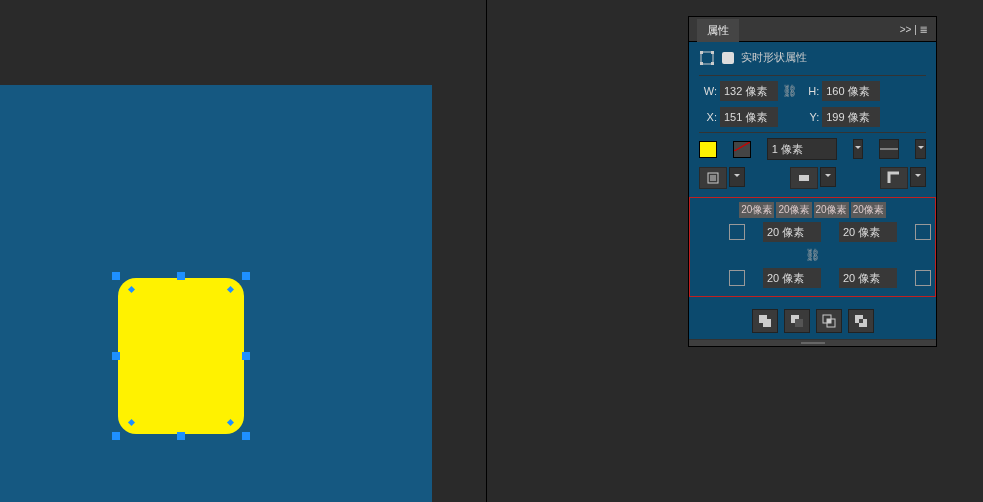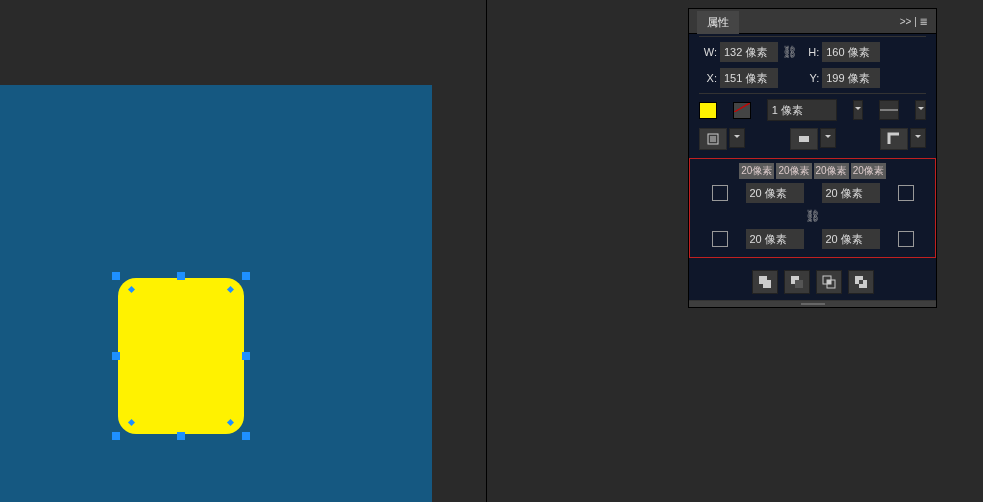--- a/index.html
+++ b/index.html
@@ -6,21 +6,21 @@
 .canvas-area{position:absolute;left:0;top:85px;width:432px;height:417px;background:#155881}
 .shape{position:absolute;left:118px;top:193px;width:126px;height:156px;background:#fff200;border-radius:18px}
 .bbox{position:absolute;left:115px;top:190px;width:132px;height:162px}
 .handle{position:absolute;width:6px;height:6px;background:#1e90ff;border:1px solid #1e90ff}
 .handle.tl{left:-3px;top:-3px}.handle.tm{left:50%;top:-3px;margin-left:-4px}.handle.tr{right:-3px;top:-3px}
 .handle.ml{left:-3px;top:50%;margin-top:-4px}.handle.mr{right:-3px;top:50%;margin-top:-4px}
 .handle.bl{left:-3px;bottom:-3px}.handle.bm{left:50%;bottom:-3px;margin-left:-4px}.handle.br{right:-3px;bottom:-3px}
 .crn{position:absolute;width:5px;height:5px;background:#1e90ff;transform:rotate(45deg)}
 .crn.a{left:14px;top:12px}.crn.b{right:14px;top:12px}.crn.c{left:14px;bottom:12px}.crn.d{right:14px;bottom:12px}
 
-.panel{position:absolute;right:46px;top:8px;width:247px;background:#0f172a;border:1px solid #000}
+.panel{position:absolute;right:46px;top:16px;width:247px;background:#0c4a6e;border:1px solid #000}
 .tabs{height:24px;background:#383838;display:flex;align-items:center;padding:0 8px;justify-content:space-between;border-bottom:1px solid #000}
 .tab{background:#454545;padding:4px 10px;margin-top:3px;color:#eee}
 .flyout{font-size:10px;color:#ccc}
 
 .row{display:flex;align-items:center;padding:3px 10px;gap:4px}
 .hdr{padding:8px 10px;display:flex;align-items:center;gap:6px}
 .icn{width:15px;height:15px;display:inline-flex;align-items:center;justify-content:center}
 .icn svg{width:14px;height:14px}
 
 .fld{display:flex;align-items:center;gap:3px}
@@ -35,21 +35,21 @@
 
 .pathops{display:flex;gap:2px;padding:4px 10px}
 .pathops .btn{width:26px;height:20px;background:#3a3a3a;display:flex;align-items:center;justify-content:center;border:1px solid #2a2a2a}
 .pathops .btn svg{width:14px;height:14px}
 
 .divider{height:1px;background:#333;margin:2px 10px}
 
 .corners{border:1px solid #c02020;margin:4px 0;padding:4px}
 .tiprow{display:flex;justify-content:center;gap:2px;font-size:10px;color:#dcc}
 .tiprow span{background:#5a5a5a;padding:1px 2px}
-.crow{display:flex;align-items:center;justify-content:center;gap:18px;padding:4px 0}
+.crow{display:flex;align-items:center;justify-content:flex-end;gap:18px;padding:4px 0}
 .ctype{width:14px;height:14px;border:1px solid #999}
 .cin{background:#383838;border:none;color:#ddd;padding:2px 4px;width:50px;height:16px;font-size:11px}
 .mid{text-align:center;color:#aaa;padding:2px 0}
 
 .boolrow{display:flex;gap:6px;justify-content:center;padding:8px 0 6px}
 .bb{width:24px;height:22px;background:#3a3a3a;border:1px solid #222;display:flex;align-items:center;justify-content:center}
 .bb svg{width:14px;height:14px}
 
 .grip{height:6px;background:#3e3e3e;border-top:1px solid #333;display:flex;justify-content:center}
 .grip::after{content:"";width:24px;height:2px;background:#666;margin-top:2px}
@@ -78,20 +78,37 @@
     <div class="crn d"></div>
   </div>
 </div>
 
 <div class="panel">
   <div class="tabs">
     <span class="tab">属性</span>
     <span class="flyout">&gt;&gt; | ≣</span>
   </div>
 
+  <div class="hdr">
+    <span class="icn">
+        <svg viewBox="0 0 14 14">
+          <rect x="1" y="1" width="12" height="12" fill="none" stroke="#ccc"></rect>
+          <rect x="0" y="0" width="3" height="3" fill="#ccc"></rect>
+          <rect x="11" y="0" width="3" height="3" fill="#ccc"></rect>
+          <rect x="0" y="11" width="3" height="3" fill="#ccc"></rect>
+          <rect x="11" y="11" width="3" height="3" fill="#ccc"></rect>
+        </svg>
+      </span>
+    <span class="icn">
+        <svg viewBox="0 0 14 14">
+          <rect x="1" y="1" width="12" height="12" rx="2" fill="#ddd"></rect>
+        </svg>
+      </span>
+    <span>实时形状属性</span>
+  </div>
   <div class="divider"></div>
 
   <div class="row">
     <div class="fld">
         <span class="lbl">W:</span>
         <input class="inp" value="132 像素" style="">
       </div>
     <span class="link">⛓</span>
     <div class="fld">
         <span class="lbl">H:</span>

